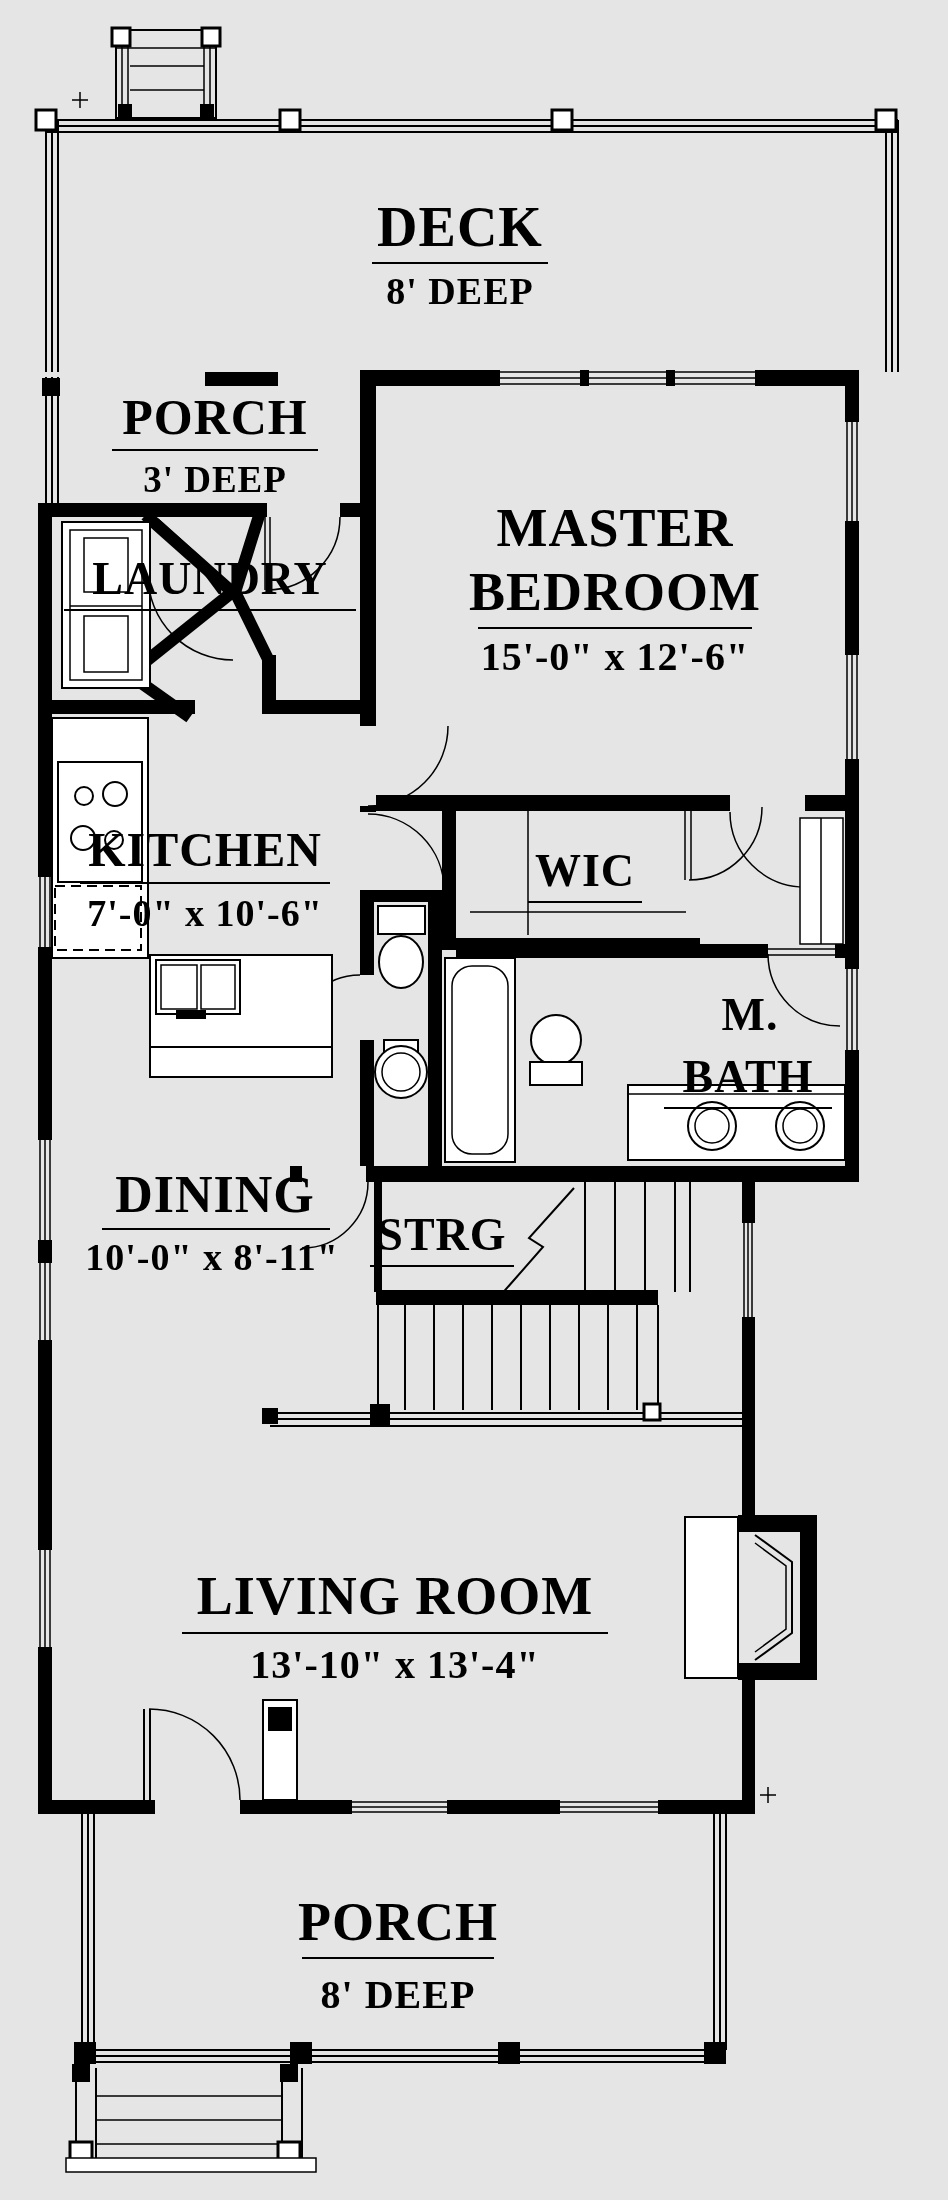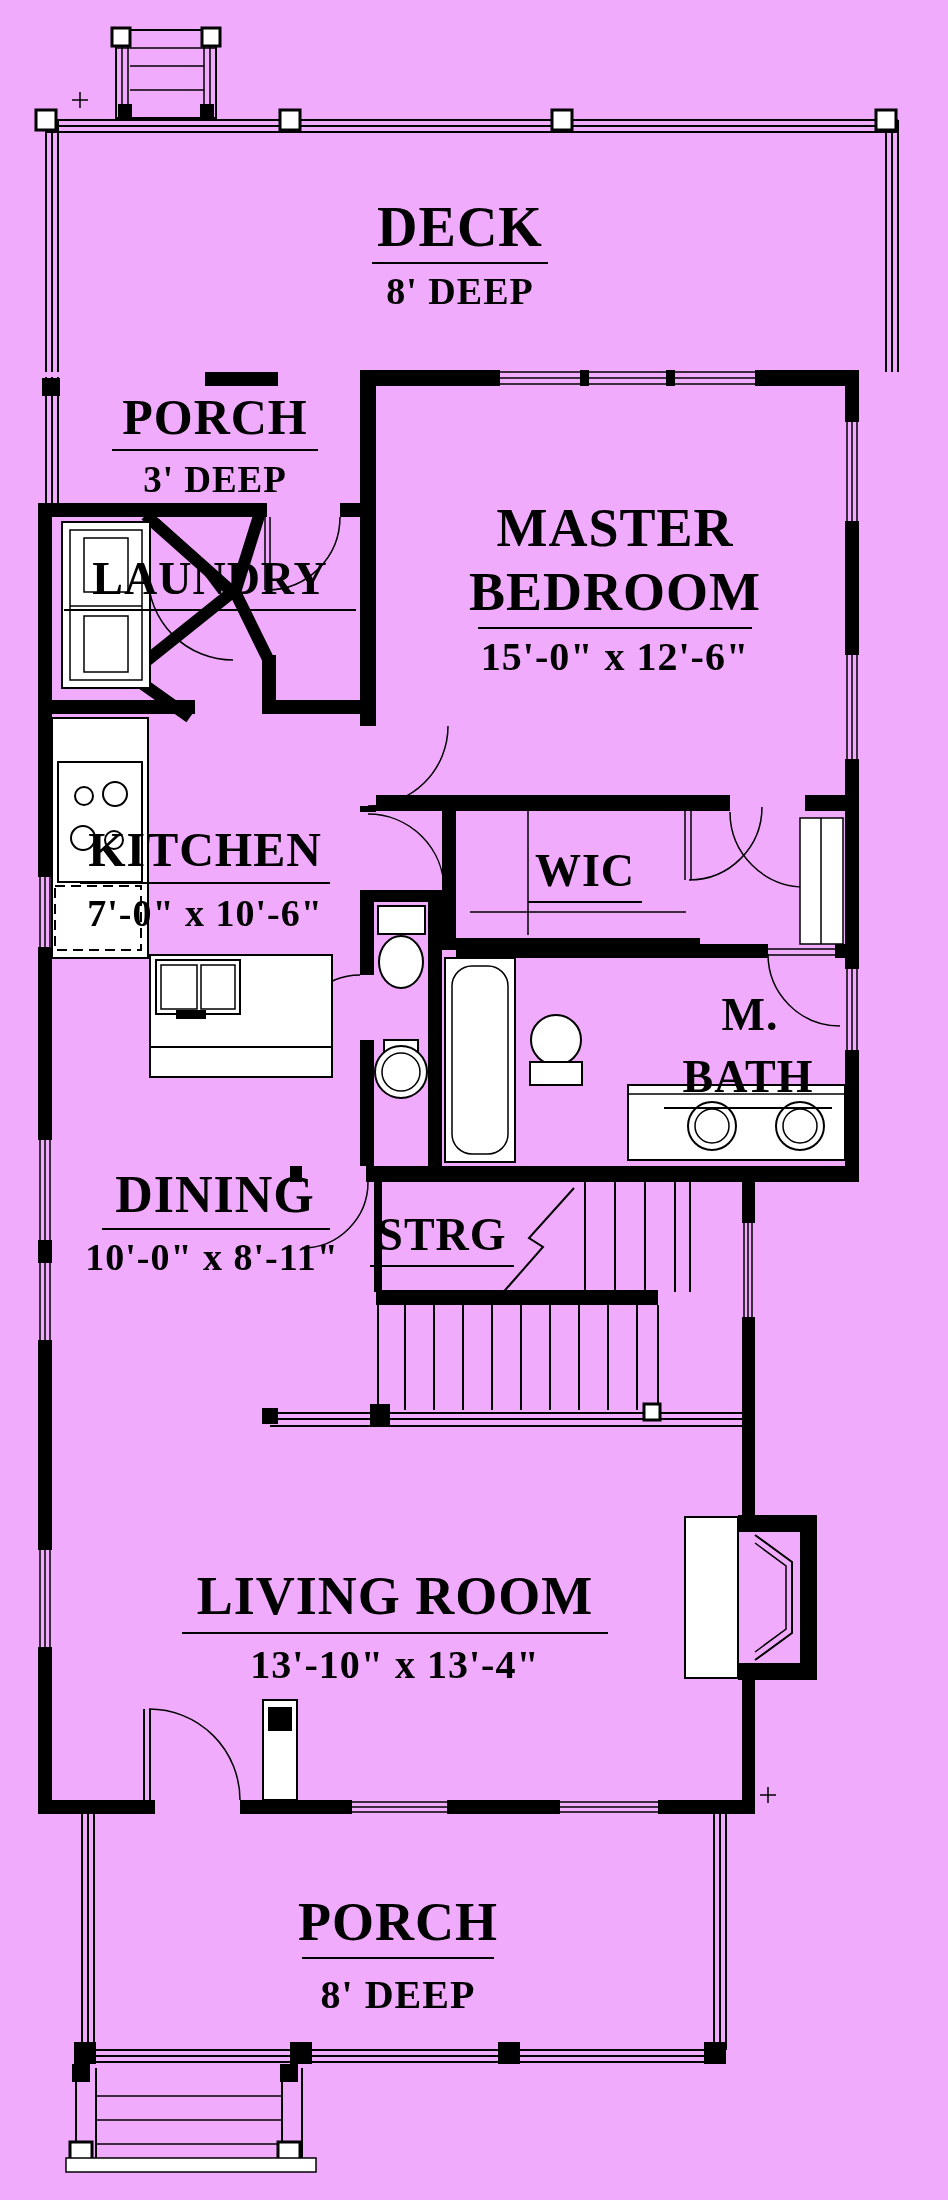--- a/index.html
+++ b/index.html
@@ -1,16 +1,16 @@
 <!DOCTYPE html>
 <html><head>
 <meta charset="utf-8">
 <style>
   html,body{margin:0;padding:0;background:#fff;}
-  #plan{width:948px;height:2200px;position:relative;background:#f0abfc;text-align:center;}
+  #plan{width:948px;height:2200px;position:relative;background:#e5e5e5;text-align:center;}
   svg{display:block;}
   .w{fill:#000;stroke:none;}
   .ln{stroke:#000;fill:none;stroke-width:2;}
   .ln1{stroke:#000;fill:none;stroke-width:1.5;}
   .diag{stroke:#000;fill:none;stroke-width:12;stroke-linecap:square;}
   .fix{stroke:#000;fill:#fff;stroke-width:2;}
   .fix1{stroke:#000;fill:#fff;stroke-width:1.5;}
   .post{fill:#000;}
   .hpost{fill:#fff;stroke:#000;stroke-width:3;}
   .lbl{font-family:"Liberation Serif","DejaVu Serif",serif;font-weight:bold;fill:#000;text-anchor:middle;letter-spacing:1px;}

